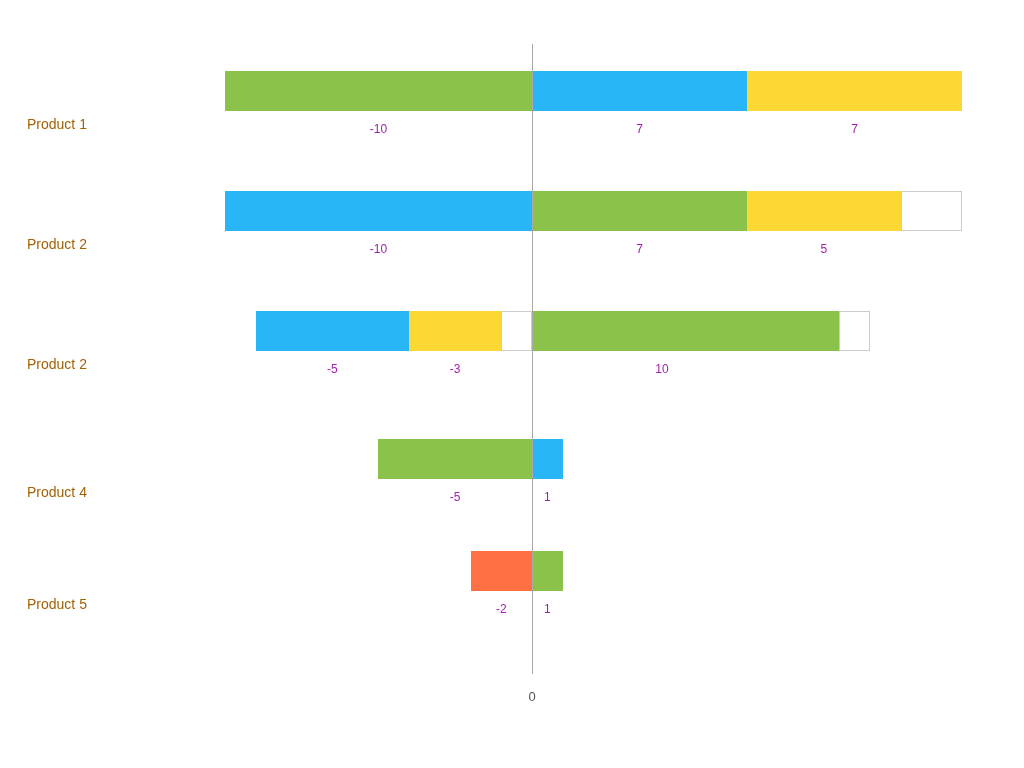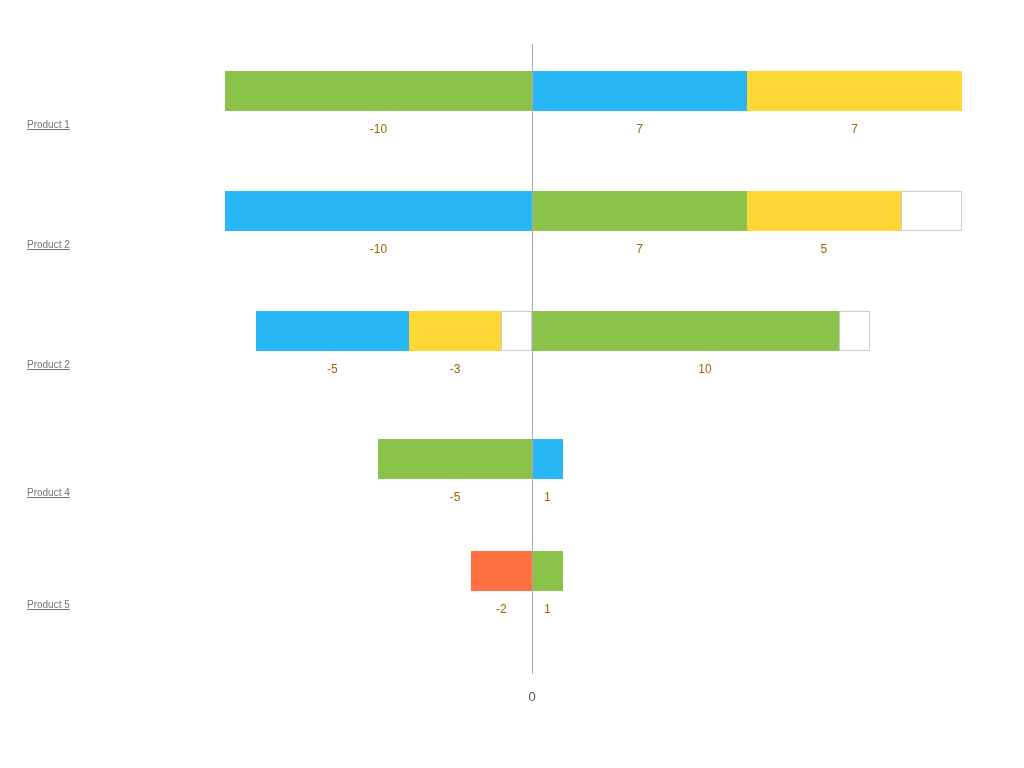--- a/index.html
+++ b/index.html
@@ -44,34 +44,33 @@
     .product-row {
       display: flex;
       align-items: center;
       position: absolute;
       width: 100%;
       height: 55px;
     }
     .product-label {
       position: absolute;
       left: -75px;
-      font-size: 10px;
-      color: #737373;
+      font-size: 14px;
+      color: #a16207;
       white-space: nowrap;
-      text-decoration: underline;
     }
     .bar-segment {
       position: absolute;
       height: 40px;
       top: 7px;
     }
     .bar-label {
       position: absolute;
       font-size: 12px;
-      color: #a16207;
+      color: #a21caf;
       white-space: nowrap;
       bottom: calc(100% - 7px);
       transform: translateX(-50%);
     }
     
     .green { background: #8bc34a; }
     .blue { background: #29b6f6; }
     .yellow { background: #fdd835; }
     .orange { background: #ff7043; }
     .white-border { background: #fff; border: 1px solid #ccc; }
@@ -102,21 +101,21 @@
         <div class="bar-segment yellow" style="left: 645px; width: 153.571px;"></div>
         <div class="bar-segment white-border" style="left: 798.571px; width: 61.4286px;"></div>
       </div>
       <div class="product-row" style="top: 260px; height: 120px;">
         <div class="product-label">Product 2</div>
         <div class="bar-segment white-border" style="left: 399.286px; width: 30.7143px;"></div>
         <div class="bar-label" style="left: 353.214px; bottom: 48px; position: absolute;">-3</div>
         <div class="bar-segment yellow" style="left: 307.143px; width: 92.1429px;"></div>
         <div class="bar-label" style="left: 230.357px; bottom: 48px; position: absolute;">-5</div>
         <div class="bar-segment blue" style="left: 153.571px; width: 153.571px;"></div>
-        <div class="bar-label" style="left: 603px; bottom: 48px; position: absolute;">10</div>
+        <div class="bar-label" style="left: 560px; bottom: 48px; position: absolute;">10</div>
         <div class="bar-segment green" style="left: 430px; width: 307.143px;"></div>
         <div class="bar-segment white-border" style="left: 737.143px; width: 30.7143px;"></div>
       </div>
       <div class="product-row" style="top: 388px; height: 120px;">
         <div class="product-label">Product 4</div>
         <div class="bar-label" style="left: 353.214px; bottom: 48px; position: absolute;">-5</div>
         <div class="bar-segment green" style="left: 276.429px; width: 153.571px;"></div>
         <div class="bar-label" style="left: 445.357px; bottom: 48px; position: absolute;">1</div>
         <div class="bar-segment blue" style="left: 430px; width: 30.7143px;"></div>
       </div>

